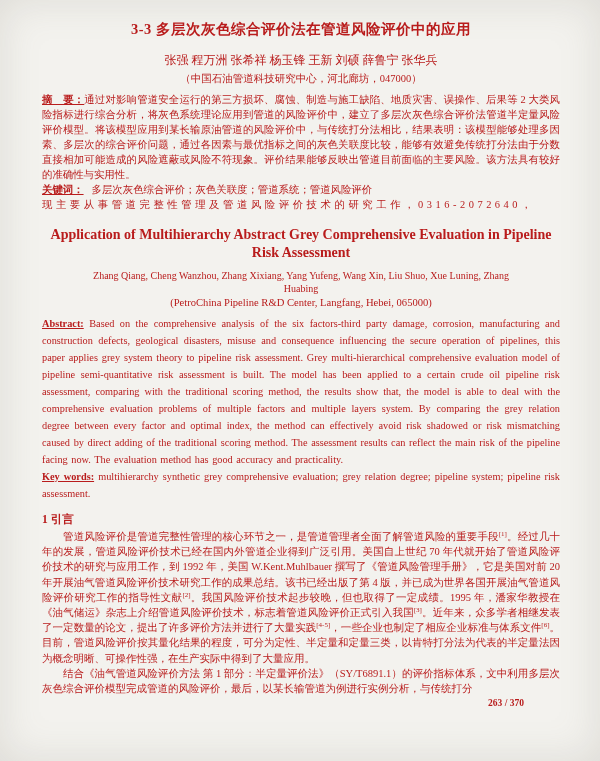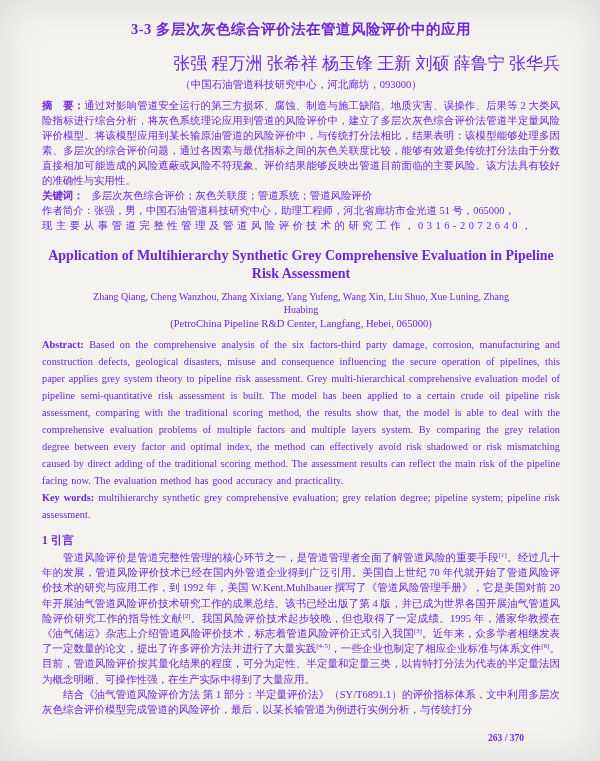--- a/index.html
+++ b/index.html
@@ -5,35 +5,35 @@
   html, body { margin: 0; padding: 0; }
   body {
     width: 600px; height: 761px;
     background: #e9e8e4;
     font-family: "Liberation Serif", "DejaVu Serif", serif;
   }
   .page {
     width: 600px; height: 761px;
     box-sizing: border-box;
     background: #f3f2ee;
-    color: #6d28d9;
+    color: #b91c1c;
     padding: 16px 40px 0 42px;
     overflow: hidden;
     box-shadow: inset 0 0 40px rgba(120,115,105,0.18);
   }
   .cn-title {
     font-size: 14.5px; font-weight: bold; text-align: center;
     margin: 4px 0 13px 0; letter-spacing: 0.5px;
   }
-  .cn-authors { font-size: 17px; text-align: right; margin: 0 0 3px 0; }
+  .cn-authors { font-size: 12px; text-align: center; margin: 0 0 3px 0; }
   .cn-affil   { font-size: 10.5px; text-align: center; margin: 0 0 6px 0; }
   .cn-body p, .cn-body div {
     font-size: 10.4px; line-height: 15px; text-align: justify; margin: 0;
   }
-  .lbl { font-weight: bold; }
+  .lbl { font-weight: bold; text-decoration: underline; }
   .lbl-gap { margin-right: 8px; }
   .bio-line2 { letter-spacing: 0.34em; }
   .link { text-decoration: underline; cursor: pointer; }
   .en-title {
     font-size: 14px; font-weight: bold; text-align: center;
     margin: 14px 0 7px 0; line-height: 18px;
   }
   .en-authors { font-size: 10px; text-align: center; margin: 0 45px; line-height: 13px; }
   .en-affil   { font-size: 10.6px; text-align: center; margin: 2px 0 7px 0; }
   .en-abstract, .en-keywords {
@@ -41,45 +41,44 @@
   }
   .en-abstract { margin-top: 7px; word-spacing: 1px; }
   .sec-heading { font-size: 11.5px; font-weight: bold; margin: 10px 0 2px 0; }
   .intro p {
     font-size: 10.5px; line-height: 15.2px; text-align: justify;
     text-indent: 2em; margin: 0;
   }
   sup { font-size: 7px; line-height: 0; }
   .page-number {
     text-align: right; font-size: 9.5px; font-weight: bold;
-    padding-right: 36px; margin-top: 16px;
+    padding-right: 36px; margin-top: 2px;
   }
 </style>
 </head>
 <body>
 
 <div class="page">
 
   <div class="cn-title">3-3  多层次灰色综合评价法在管道风险评价中的应用</div>
 
   <div class="cn-authors">张强  程万洲  张希祥  杨玉锋  王新  刘硕  薛鲁宁  张华兵</div>
-  <div class="cn-affil">（中国石油管道科技研究中心，河北廊坊，093000）</div>
+  <div class="cn-affil">（中国石油管道科技研究中心，河北廊坊，047000）</div>
 
   <div class="cn-body">
     <p><span class="lbl">摘　要：</span><span>通过对影响管道安全运行的第三方损坏、腐蚀、制造与施工缺陷、地质灾害、误操作、后果等 2 大类风险指标进行综合分析，将灰色系统理论应用到管道的风险评价中，建立了多层次灰色综合评价法管道半定量风险评价模型。将该模型应用到某长输原油管道的风险评价中，与传统打分法相比，结果表明：该模型能够处理多因素、多层次的综合评价问题，通过各因素与最优指标之间的灰色关联度比较，能够有效避免传统打分法由于分数直接相加可能造成的风险遮蔽或风险不符现象。评价结果能够反映出管道目前面临的主要风险。该方法具有较好的准确性与实用性。</span></p>
 
     <p><span class="lbl lbl-gap">关键词：</span><span>多层次灰色综合评价；灰色关联度；管道系统；管道风险评价</span></p>
 
     <div>
-      <div><span>作者简介：</span><span>张强，男，中国石油管道科技研究中心，助理工程师，河北省廊坊市金光道 51 号，065000，</span></div>
       <div class="bio-line2">现主要从事管道完整性管理及管道风险评价技术的研究工作，0316-2072640，</div>
     </div>
   </div>
 
-  <div class="en-title">Application of Multihierarchy Synthetic Grey Comprehensive Evaluation in Pipeline Risk Assessment</div>
+  <div class="en-title">Application of Multihierarchy Abstract Grey Comprehensive Evaluation in Pipeline Risk Assessment</div>
 
   <div class="en-authors">Zhang Qiang, Cheng Wanzhou, Zhang Xixiang, Yang Yufeng, Wang Xin, Liu Shuo, Xue Luning, Zhang Huabing</div>
   <div class="en-affil">(PetroChina Pipeline R&amp;D Center, Langfang, Hebei, 065000)</div>
 
   <p class="en-abstract"><span class="lbl">Abstract:</span>
     <span>Based on the comprehensive analysis of the six factors-third party damage, corrosion, manufacturing and construction defects, geological disasters, misuse and consequence influencing the secure operation of pipelines, this paper applies grey system theory to pipeline risk assessment. Grey multi-hierarchical comprehensive evaluation model of pipeline semi-quantitative risk assessment is built. The model has been applied to a certain crude oil pipeline risk assessment, comparing with the traditional scoring method, the results show that, the model is able to deal with the comprehensive evaluation problems of multiple factors and multiple layers system. By comparing the grey relation degree between every factor and optimal index, the method can effectively avoid risk shadowed or risk mismatching caused by direct adding of the traditional scoring method. The assessment results can reflect the main risk of the pipeline facing now. The evaluation method has good accuracy and practicality.</span></p>
 
   <p class="en-keywords"><span class="lbl">Key words:</span>
     <span>multihierarchy synthetic grey comprehensive evaluation; grey relation degree; pipeline system; pipeline risk assessment.</span></p>
 

